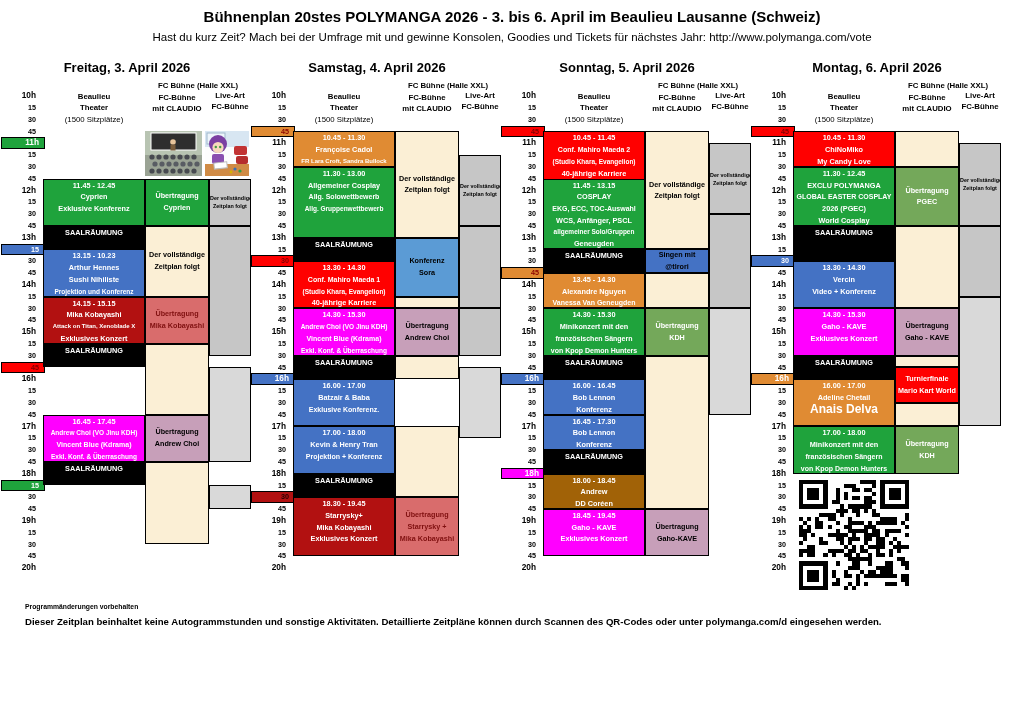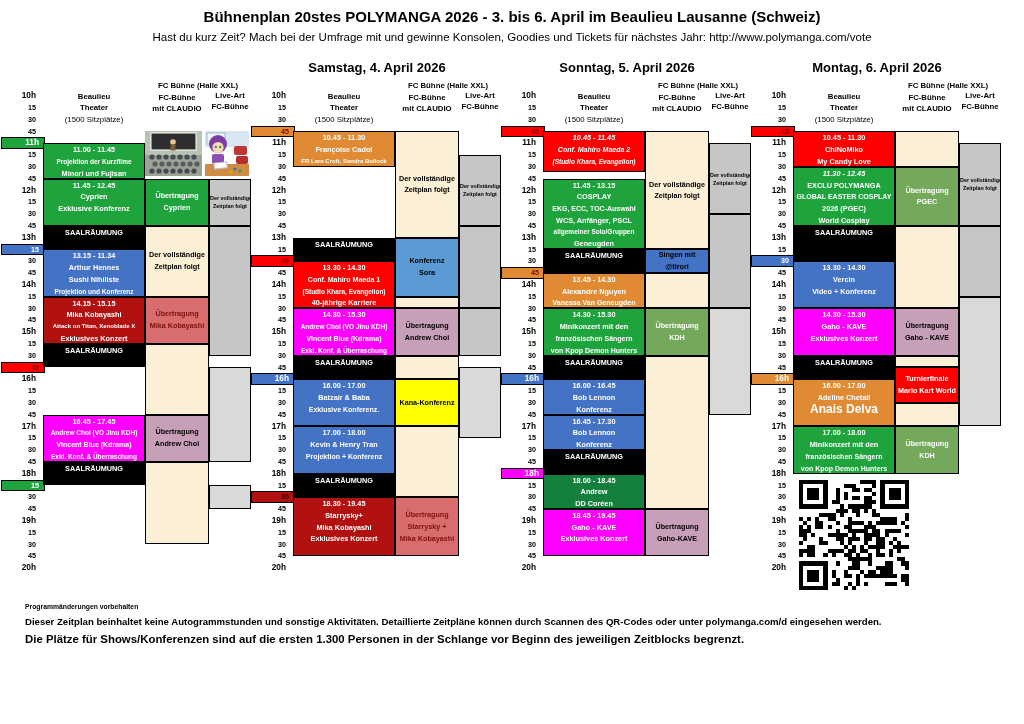--- a/index.html
+++ b/index.html
@@ -30,20 +30,21 @@
   #footer .f3{font-size:11.4px;font-weight:bold;}
 </style>
 </head>
 <body>
 
 <div class="page-title">Bühnenplan 20stes POLYMANGA 2026 - 3. bis 6. April im Beaulieu Lausanne (Schweiz)</div>
 <div class="page-subtitle">Hast du kurz Zeit? Mach bei der Umfrage mit und gewinne Konsolen, Goodies und Tickets für nächstes Jahr: http://www.polymanga.com/vote</div>
 
 <div id="schedule">
     <div class="day">
+      <div class="day-title">Freitag, 3. April 2026</div>
       <div class="hd" style="left: 142px; width: 106px; top: 21px;">
         <div>FC Bühne (Halle XXL)</div>
       </div>
       <div class="hd" style="left: 40px; width: 102px; top: 31px; line-height: 11.3px;">
         <div>Beaulieu</div>
         <div>Theater</div>
         <div style="font-weight: normal;">(1500 Sitzplätze)</div>
       </div>
       <div class="hd" style="left: 142px; width: 64px; top: 32px; line-height: 11.3px;">
         <div>FC-Bühne</div>
@@ -87,35 +88,30 @@
       <div class="axis-label" style="left: 0px; width: 38px; top: 395.9px; height: 11.8px; font-size: 7.2px; line-height: 11.8px; padding-right: 5px; box-sizing: border-box;">45</div>
       <div class="axis-label" style="left: 0px; width: 38px; top: 407.7px; height: 11.8px; font-size: 8.3px; line-height: 11.8px; padding-right: 5px; box-sizing: border-box;">18h</div>
       <div class="hl" style="left: -2px; width: 44px; top: 419.5px; height: 11.8px; background: rgb(31, 163, 60); color: rgb(255, 255, 255); font-size: 7.2px; line-height: 9.8px; padding-right: 5px;">15</div>
       <div class="axis-label" style="left: 0px; width: 38px; top: 431.3px; height: 11.8px; font-size: 7.2px; line-height: 11.8px; padding-right: 5px; box-sizing: border-box;">30</div>
       <div class="axis-label" style="left: 0px; width: 38px; top: 443.1px; height: 11.8px; font-size: 7.2px; line-height: 11.8px; padding-right: 5px; box-sizing: border-box;">45</div>
       <div class="axis-label" style="left: 0px; width: 38px; top: 454.9px; height: 11.8px; font-size: 8.3px; line-height: 11.8px; padding-right: 5px; box-sizing: border-box;">19h</div>
       <div class="axis-label" style="left: 0px; width: 38px; top: 466.7px; height: 11.8px; font-size: 7.2px; line-height: 11.8px; padding-right: 5px; box-sizing: border-box;">15</div>
       <div class="axis-label" style="left: 0px; width: 38px; top: 478.5px; height: 11.8px; font-size: 7.2px; line-height: 11.8px; padding-right: 5px; box-sizing: border-box;">30</div>
       <div class="axis-label" style="left: 0px; width: 38px; top: 490.3px; height: 11.8px; font-size: 7.2px; line-height: 11.8px; padding-right: 5px; box-sizing: border-box;">45</div>
       <div class="axis-label" style="left: 0px; width: 38px; top: 502.1px; height: 11.8px; font-size: 8.3px; line-height: 11.8px; padding-right: 5px; box-sizing: border-box;">20h</div>
-      <div class="block topal" style="left: 40px; width: 102px; top: 83.2px; height: 35.4px; background: rgb(31, 163, 60); color: rgb(255, 255, 255);">
-        <div style="font-size: 7.3px;">11.00 - 11.45</div>
-        <div style="font-size: 6.5px;">Projektion der Kurzfilme</div>
-        <div style="font-size: 7.3px;">Minori und Fujisan</div>
-      </div>
       <div class="block topal" style="left: 40px; width: 102px; top: 118.6px; height: 47.2px; background: rgb(31, 163, 60); color: rgb(255, 255, 255);">
         <div style="font-size: 7.3px;">11.45 - 12.45</div>
         <div style="font-size: 7.3px;">Cyprien</div>
         <div style="font-size: 7.3px;">Exklusive Konferenz</div>
       </div>
       <div class="block topal" style="left: 40px; width: 102px; top: 165.8px; height: 23.6px; background: rgb(0, 0, 0); color: rgb(255, 255, 255);">
         <div style="font-size: 7.3px;">SAALRÄUMUNG</div>
       </div>
       <div class="block topal" style="left: 40px; width: 102px; top: 189.4px; height: 47.2px; background: rgb(68, 114, 196); color: rgb(255, 255, 255);">
-        <div style="font-size: 7.3px;">13.15 - 11.34</div>
+        <div style="font-size: 7.3px;">13.15 - 10.23</div>
         <div style="font-size: 7.3px;">Arthur Hennes</div>
         <div style="font-size: 7.3px;">Sushi Nihiliste</div>
         <div style="font-size: 6.5px;">Projektion und Konferenz</div>
       </div>
       <div class="block topal" style="left: 40px; width: 102px; top: 236.6px; height: 47.2px; background: rgb(178, 17, 17); color: rgb(255, 255, 255);">
         <div style="font-size: 7.3px;">14.15 - 15.15</div>
         <div style="font-size: 7.3px;">Mika Kobayashi</div>
         <div style="font-size: 6px;">Attack on Titan, Xenoblade X</div>
         <div style="font-size: 7.3px;">Exklusives Konzert</div>
       </div>
@@ -261,20 +257,27 @@
       <div class="axis-label" style="left: 0px; width: 38px; top: 454.9px; height: 11.8px; font-size: 8.3px; line-height: 11.8px; padding-right: 5px; box-sizing: border-box;">19h</div>
       <div class="axis-label" style="left: 0px; width: 38px; top: 466.7px; height: 11.8px; font-size: 7.2px; line-height: 11.8px; padding-right: 5px; box-sizing: border-box;">15</div>
       <div class="axis-label" style="left: 0px; width: 38px; top: 478.5px; height: 11.8px; font-size: 7.2px; line-height: 11.8px; padding-right: 5px; box-sizing: border-box;">30</div>
       <div class="axis-label" style="left: 0px; width: 38px; top: 490.3px; height: 11.8px; font-size: 7.2px; line-height: 11.8px; padding-right: 5px; box-sizing: border-box;">45</div>
       <div class="axis-label" style="left: 0px; width: 38px; top: 502.1px; height: 11.8px; font-size: 8.3px; line-height: 11.8px; padding-right: 5px; box-sizing: border-box;">20h</div>
       <div class="block topal" style="left: 40px; width: 102px; top: 71.4px; height: 35.4px; background: rgb(224, 139, 51); color: rgb(255, 255, 255);">
         <div style="font-size: 7.3px;">10.45 - 11.30</div>
         <div style="font-size: 7.3px;">Françoise Cadol</div>
         <div style="font-size: 6px;">FR Lara Croft, Sandra Bullock</div>
       </div>
+      <div class="block topal" style="left: 40px; width: 102px; top: 106.8px; height: 70.8px; background: rgb(31, 163, 60); color: rgb(255, 255, 255);">
+        <div style="font-size: 7.3px;">11.30 - 13.00</div>
+        <div style="font-size: 7.3px;"></div>
+        <div style="font-size: 7.3px;">Allgemeiner Cosplay</div>
+        <div style="font-size: 7px;">Allg. Solowettbewerb</div>
+        <div style="font-size: 6.5px;">Allg. Gruppenwettbewerb</div>
+      </div>
       <div class="block topal" style="left: 40px; width: 102px; top: 177.6px; height: 23.6px; background: rgb(0, 0, 0); color: rgb(255, 255, 255);">
         <div style="font-size: 7.3px;">SAALRÄUMUNG</div>
       </div>
       <div class="block topal" style="left: 40px; width: 102px; top: 201.2px; height: 47.2px; background: rgb(255, 0, 0); color: rgb(255, 255, 255);">
         <div style="font-size: 7.3px;">13.30 - 14.30</div>
         <div style="font-size: 7px;">Conf. Mahiro Maeda 1</div>
         <div style="font-size: 6.5px;">(Studio Khara, Evangelion)</div>
         <div style="font-size: 7.3px;">40-jährige Karriere</div>
       </div>
       <div class="block topal" style="left: 40px; width: 102px; top: 248.4px; height: 47.2px; background: rgb(255, 0, 255); color: rgb(255, 255, 255);">
@@ -312,23 +315,20 @@
       <div class="block ctr" style="left: 142px; width: 64px; top: 177.6px; height: 59px; background: rgb(91, 155, 213); color: rgb(0, 0, 0);">
         <div style="font-size: 7.2px;">Konferenz</div>
         <div style="font-size: 7.2px;">Sora</div>
       </div>
       <div class="block ctr" style="left: 142px; width: 64px; top: 236.6px; height: 11.8px; background: rgb(251, 239, 213); color: rgb(0, 0, 0);"></div>
       <div class="block ctr" style="left: 142px; width: 64px; top: 248.4px; height: 47.2px; background: rgb(199, 159, 185); color: rgb(0, 0, 0);">
         <div style="font-size: 7.2px;">Übertragung</div>
         <div style="font-size: 7.2px;">Andrew Choi</div>
       </div>
       <div class="block ctr" style="left: 142px; width: 64px; top: 295.6px; height: 23.6px; background: rgb(251, 239, 213); color: rgb(0, 0, 0);"></div>
-      <div class="block ctr" style="left: 142px; width: 64px; top: 319.2px; height: 47.2px; background: rgb(255, 255, 0); color: rgb(0, 0, 0);">
-        <div style="font-size: 7.2px;">Kana-Konferenz</div>
-      </div>
       <div class="block ctr" style="left: 142px; width: 64px; top: 366.4px; height: 70.8px; background: rgb(251, 239, 213); color: rgb(0, 0, 0);"></div>
       <div class="block ctr" style="left: 142px; width: 64px; top: 437.2px; height: 59px; background: rgb(217, 108, 108); color: rgb(127, 16, 16);">
         <div style="font-size: 7.2px;">Übertragung</div>
         <div style="font-size: 7.2px;">Starrysky +</div>
         <div style="font-size: 7.2px;">Mika Kobayashi</div>
       </div>
       <div class="block ctr" style="left: 206px; width: 42px; top: 95px; height: 70.8px; background: rgb(198, 198, 198); color: rgb(0, 0, 0);">
         <div style="font-size: 5.4px; line-height: 8px;">Der vollständige</div>
         <div style="font-size: 5.4px; line-height: 8px;">Zeitplan folgt</div>
       </div>
@@ -388,21 +388,21 @@
       <div class="axis-label" style="left: 0px; width: 38px; top: 395.9px; height: 11.8px; font-size: 7.2px; line-height: 11.8px; padding-right: 5px; box-sizing: border-box;">45</div>
       <div class="hl" style="left: -2px; width: 44px; top: 407.7px; height: 11.8px; background: rgb(255, 0, 255); color: rgb(255, 255, 255); font-size: 8.3px; line-height: 9.8px; padding-right: 5px;">18h</div>
       <div class="axis-label" style="left: 0px; width: 38px; top: 419.5px; height: 11.8px; font-size: 7.2px; line-height: 11.8px; padding-right: 5px; box-sizing: border-box;">15</div>
       <div class="axis-label" style="left: 0px; width: 38px; top: 431.3px; height: 11.8px; font-size: 7.2px; line-height: 11.8px; padding-right: 5px; box-sizing: border-box;">30</div>
       <div class="axis-label" style="left: 0px; width: 38px; top: 443.1px; height: 11.8px; font-size: 7.2px; line-height: 11.8px; padding-right: 5px; box-sizing: border-box;">45</div>
       <div class="axis-label" style="left: 0px; width: 38px; top: 454.9px; height: 11.8px; font-size: 8.3px; line-height: 11.8px; padding-right: 5px; box-sizing: border-box;">19h</div>
       <div class="axis-label" style="left: 0px; width: 38px; top: 466.7px; height: 11.8px; font-size: 7.2px; line-height: 11.8px; padding-right: 5px; box-sizing: border-box;">15</div>
       <div class="axis-label" style="left: 0px; width: 38px; top: 478.5px; height: 11.8px; font-size: 7.2px; line-height: 11.8px; padding-right: 5px; box-sizing: border-box;">30</div>
       <div class="axis-label" style="left: 0px; width: 38px; top: 490.3px; height: 11.8px; font-size: 7.2px; line-height: 11.8px; padding-right: 5px; box-sizing: border-box;">45</div>
       <div class="axis-label" style="left: 0px; width: 38px; top: 502.1px; height: 11.8px; font-size: 8.3px; line-height: 11.8px; padding-right: 5px; box-sizing: border-box;">20h</div>
-      <div class="block topal" style="left: 40px; width: 102px; top: 71.4px; height: 41px; background: rgb(255, 0, 0); color: rgb(255, 255, 255); font-style: italic;">
+      <div class="block topal" style="left: 40px; width: 102px; top: 71.4px; height: 49px; background: rgb(255, 0, 0); color: rgb(255, 255, 255);">
         <div style="font-size: 7.3px;">10.45 - 11.45</div>
         <div style="font-size: 7px;">Conf. Mahiro Maeda 2</div>
         <div style="font-size: 6.5px;">(Studio Khara, Evangelion)</div>
         <div style="font-size: 7.3px;">40-jährige Karriere</div>
       </div>
       <div class="block topal" style="left: 40px; width: 102px; top: 118.6px; height: 70.8px; background: rgb(31, 163, 60); color: rgb(255, 255, 255);">
         <div style="font-size: 7.3px;">11.45 - 13.15</div>
         <div style="font-size: 7.3px;">COSPLAY</div>
         <div style="font-size: 7px;">EKG, ECC, TOC-Auswahl</div>
         <div style="font-size: 7.3px;">WCS, Anfänger, PSCL</div>
@@ -432,21 +432,21 @@
         <div style="font-size: 7.3px;">Konferenz</div>
       </div>
       <div class="block topal" style="left: 40px; width: 102px; top: 354.6px; height: 35.4px; background: rgb(68, 114, 196); color: rgb(255, 255, 255);">
         <div style="font-size: 7.3px;">16.45 - 17.30</div>
         <div style="font-size: 7.3px;">Bob Lennon</div>
         <div style="font-size: 7.3px;">Konferenz</div>
       </div>
       <div class="block topal" style="left: 40px; width: 102px; top: 390px; height: 23.6px; background: rgb(0, 0, 0); color: rgb(255, 255, 255);">
         <div style="font-size: 7.3px;">SAALRÄUMUNG</div>
       </div>
-      <div class="block topal" style="left: 40px; width: 102px; top: 413.6px; height: 35.4px; background: #15803d; color: rgb(255, 255, 255);">
+      <div class="block topal" style="left: 40px; width: 102px; top: 413.6px; height: 35.4px; background: #a16207; color: rgb(255, 255, 255);">
         <div style="font-size: 7.3px;">18.00 - 18.45</div>
         <div style="font-size: 7.3px;">Andrew</div>
         <div style="font-size: 7.3px;">DD Coréen</div>
       </div>
       <div class="block topal" style="left: 40px; width: 102px; top: 449px; height: 47.2px; background: rgb(255, 0, 255); color: rgb(255, 255, 255);">
         <div style="font-size: 7.3px;">18.45 - 19.45</div>
         <div style="font-size: 7.3px;">Gaho - KAVE</div>
         <div style="font-size: 7.3px;">Exklusives Konzert</div>
       </div>
       <div class="block ctr" style="left: 142px; width: 64px; top: 71.4px; height: 118px; background: rgb(251, 239, 213); color: rgb(0, 0, 0);">
@@ -532,21 +532,21 @@
       <div class="axis-label" style="left: 0px; width: 38px; top: 466.7px; height: 11.8px; font-size: 7.2px; line-height: 11.8px; padding-right: 5px; box-sizing: border-box;">15</div>
       <div class="axis-label" style="left: 0px; width: 38px; top: 478.5px; height: 11.8px; font-size: 7.2px; line-height: 11.8px; padding-right: 5px; box-sizing: border-box;">30</div>
       <div class="axis-label" style="left: 0px; width: 38px; top: 490.3px; height: 11.8px; font-size: 7.2px; line-height: 11.8px; padding-right: 5px; box-sizing: border-box;">45</div>
       <div class="axis-label" style="left: 0px; width: 38px; top: 502.1px; height: 11.8px; font-size: 8.3px; line-height: 11.8px; padding-right: 5px; box-sizing: border-box;">20h</div>
       <div class="block topal" style="left: 40px; width: 102px; top: 71.4px; height: 35.4px; background: rgb(255, 0, 0); color: rgb(255, 255, 255);">
         <div style="font-size: 7.3px;">10.45 - 11.30</div>
         <div style="font-size: 7.3px;">ChiNoMiko</div>
         <div style="font-size: 7.3px;">My Candy Love</div>
       </div>
       <div class="block topal" style="left: 40px; width: 102px; top: 106.8px; height: 59px; background: rgb(31, 163, 60); color: rgb(255, 255, 255);">
-        <div style="font-size: 7.3px; font-style: italic;">11.30 - 12.45</div>
+        <div style="font-size: 7.3px;">11.30 - 12.45</div>
         <div style="font-size: 7.3px;">EXCLU POLYMANGA</div>
         <div style="font-size: 7px;">GLOBAL EASTER COSPLAY</div>
         <div style="font-size: 7.3px;">2026 (PGEC)</div>
         <div style="font-size: 7.3px;">World Cosplay</div>
       </div>
       <div class="block topal" style="left: 40px; width: 102px; top: 165.8px; height: 35.4px; background: rgb(0, 0, 0); color: rgb(255, 255, 255);">
         <div style="font-size: 7.3px;">SAALRÄUMUNG</div>
       </div>
       <div class="block topal" style="left: 40px; width: 102px; top: 201.2px; height: 47.2px; background: rgb(68, 114, 196); color: rgb(255, 255, 255);">
         <div style="font-size: 7.3px;">13.30 - 14.30</div>
@@ -850,14 +850,13 @@
     <rect x="22" y="2" width="5" height="5" fill="#fff"></rect>
     <rect x="23" y="3" width="3" height="3" fill="#000"></rect>
     <rect x="1" y="21" width="7" height="7" fill="#000"></rect>
     <rect x="2" y="22" width="5" height="5" fill="#fff"></rect>
     <rect x="3" y="23" width="3" height="3" fill="#000"></rect>
   </svg>
 
 <div id="footer">
   <div class="f1">Programmänderungen vorbehalten</div>
   <div class="f2">Dieser Zeitplan beinhaltet keine Autogrammstunden und sonstige Aktivitäten. Detaillierte Zeitpläne können durch Scannen des QR-Codes oder unter polymanga.com/d eingesehen werden.</div>
-  <div class="f3">Die Plätze für Shows/Konferenzen sind auf die ersten 1.300 Personen in der Schlange vor Beginn des jeweiligen Zeitblocks begrenzt.</div>
 </div>
 
 </body></html>

